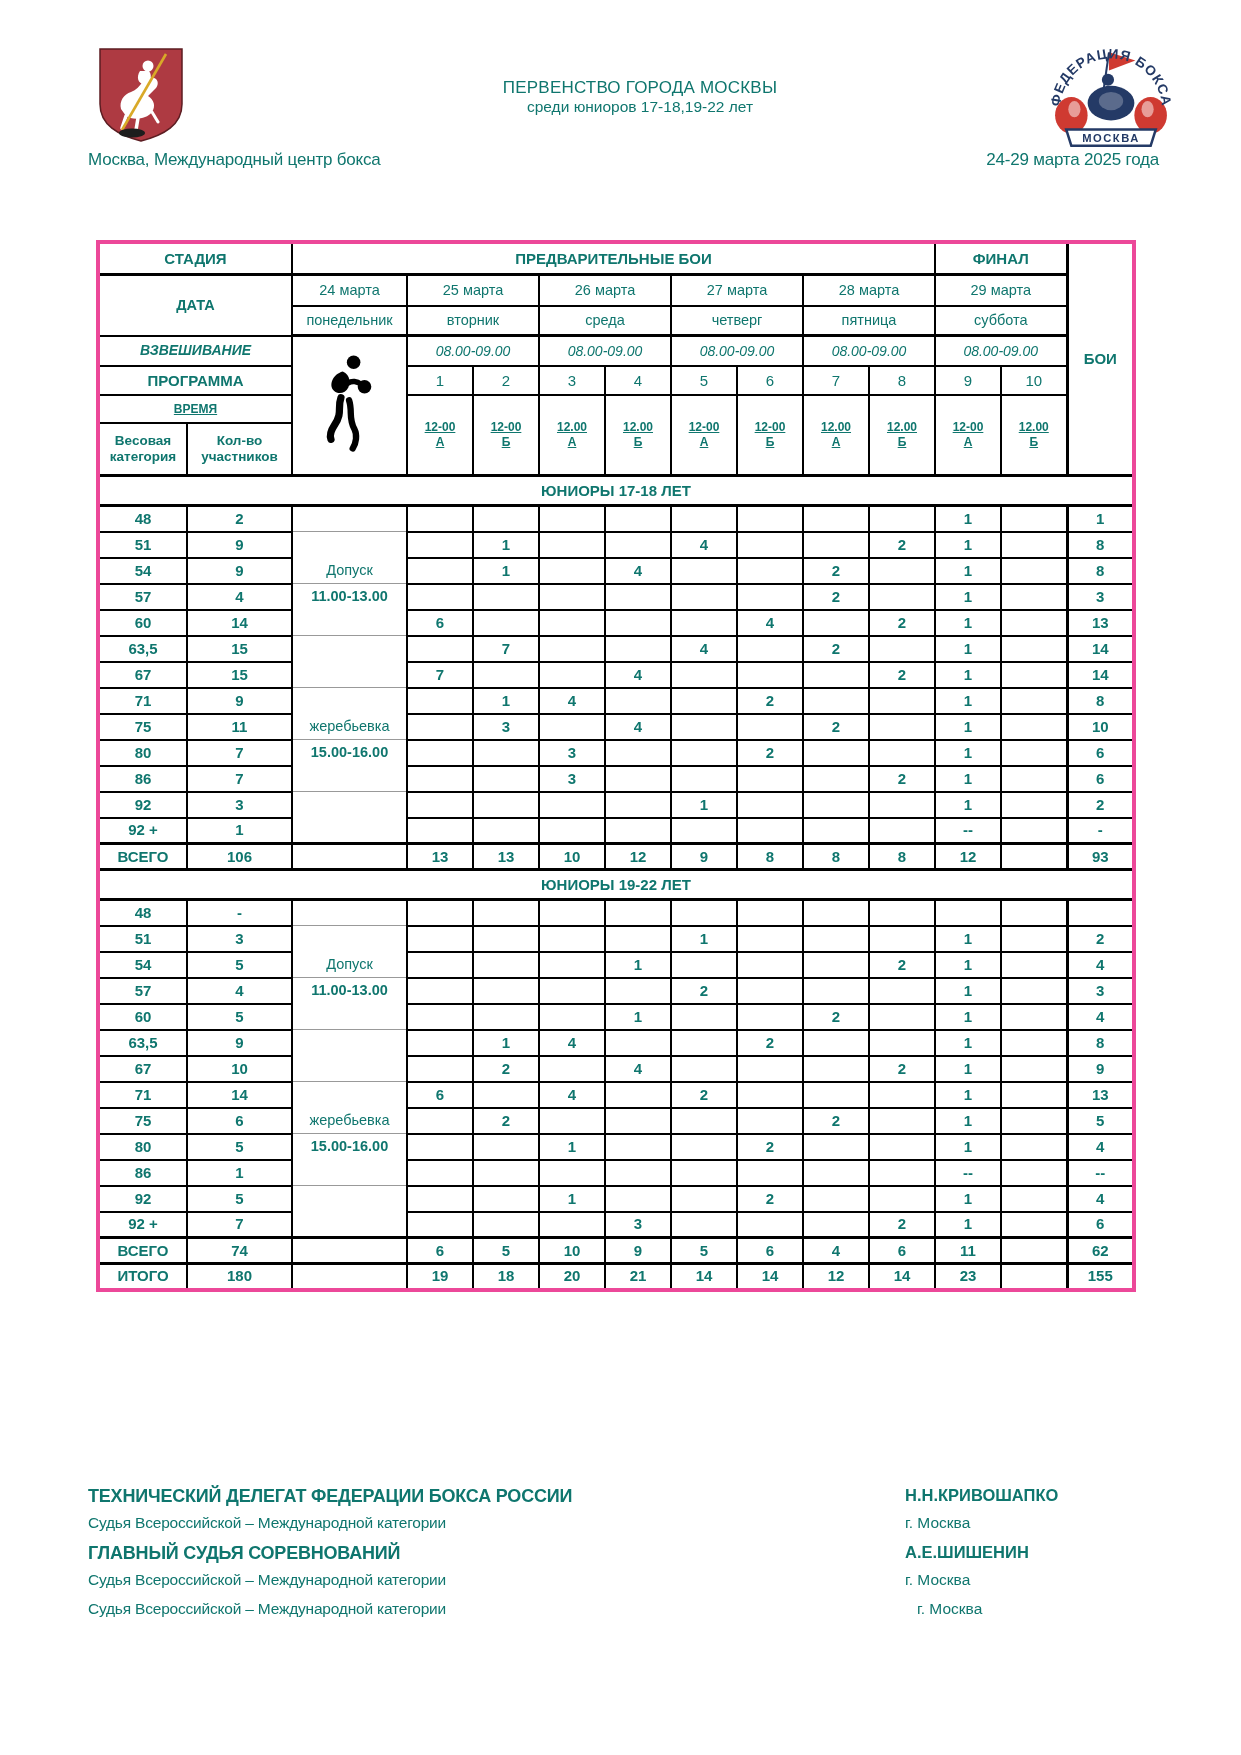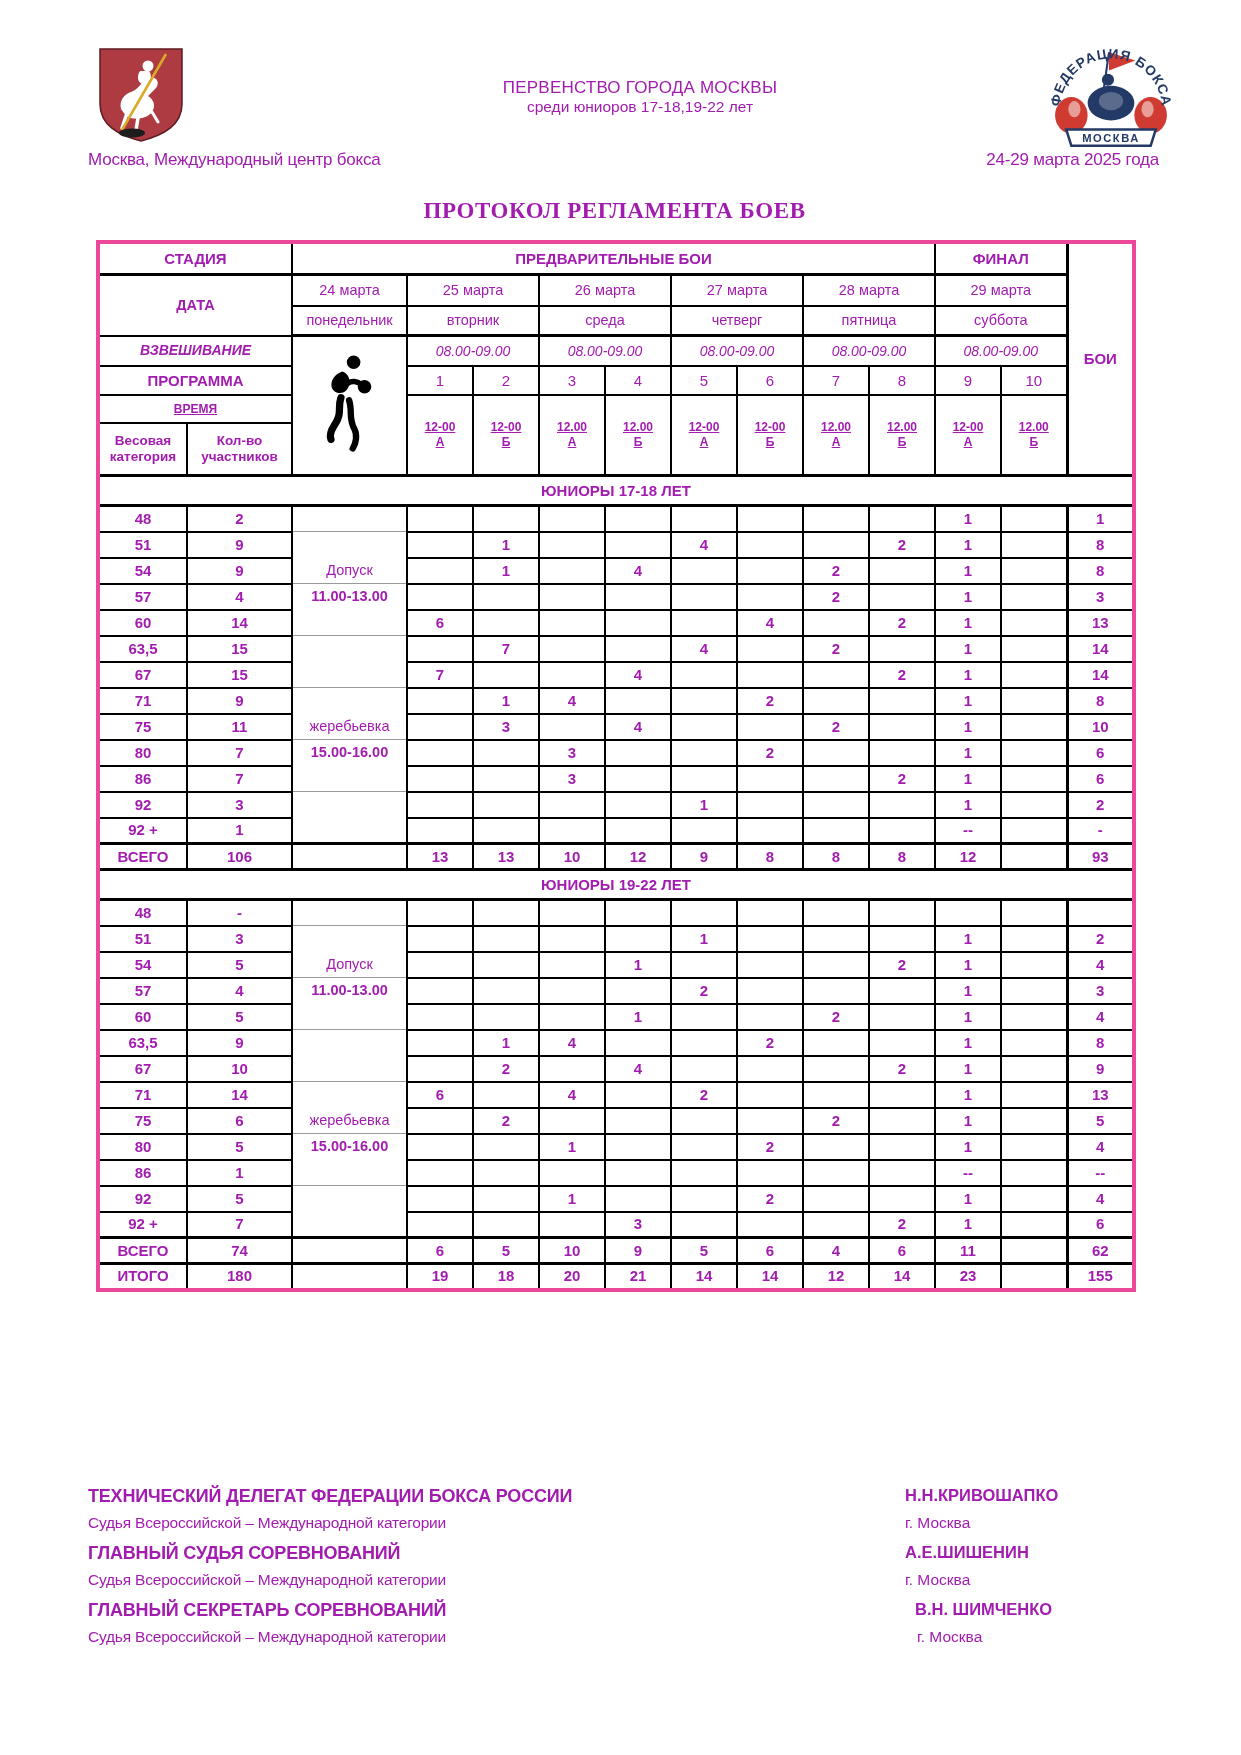--- a/index.html
+++ b/index.html
@@ -1,17 +1,17 @@
 <!DOCTYPE html>
 <html><head>
 <meta charset="utf-8">
 <style>
   html,body{margin:0;padding:0;background:#888;}
   .page{position:relative;width:1241px;height:1755px;background:#fff;margin:0 auto;
-        font-family:"Liberation Sans",sans-serif;color:#a21caf;overflow:hidden;}
+        font-family:"Liberation Sans",sans-serif;color:#0f766e;overflow:hidden;}
 
   
   .coat{position:absolute;left:95px;top:46px;width:92px;height:98px;}
   .fedlogo{position:absolute;left:1050px;top:42px;width:122px;height:108px;}
   .head-title{position:absolute;left:200px;top:78px;width:880px;text-align:center;}
   .ht1{font-size:17px;letter-spacing:.2px;}
   .ht2{font-size:15.5px;margin-top:0;}
   .venue{position:absolute;left:88px;top:150px;font-size:17px;letter-spacing:-.2px;}
   .daterange{position:absolute;right:82px;top:150px;font-size:17px;letter-spacing:-.2px;}
   .doc-title{position:absolute;left:96px;top:198px;width:1037px;text-align:center;
@@ -92,21 +92,20 @@
       <text font-family="Liberation Sans, sans-serif" font-size="13.5" font-weight="bold" fill="#243a66" letter-spacing="1">
         <textPath href="#arcT" startOffset="50%" text-anchor="middle">ФЕДЕРАЦИЯ БОКСА</textPath>
       </text>
       <path d="M16,86 L104,86 L99,102 L21,102 Z" fill="#fff" stroke="#243a66" stroke-width="2.5"></path>
       <text x="60" y="98" text-anchor="middle" font-family="Liberation Sans, sans-serif" font-size="11" font-weight="bold" fill="#243a66" letter-spacing="1.5">МОСКВА</text>
     </svg>
   </div>
 
   <div class="venue">Москва, Международный центр бокса</div>
   <div class="daterange">24-29  марта  2025 года</div>
-  <div class="doc-title">ПРОТОКОЛ РЕГЛАМЕНТА БОЕВ</div>
 
   <table class="reg">
     <colgroup>
       <col style="width:89px">
         <col style="width:105px">
         <col style="width:115px">
       <col style="width:66px">
         <col style="width:66px">
         <col style="width:66px">
         <col style="width:66px">
@@ -711,23 +710,19 @@
       <span class="off-city">г. Москва</span>
     </div>
     <div class="off-line">
       <span class="off-role">ГЛАВНЫЙ СУДЬЯ СОРЕВНОВАНИЙ</span>
       <span class="off-name">А.Е.ШИШЕНИН</span>
     </div>
     <div class="off-line">
       <span class="off-sub">Судья Всероссийской – Международной категории</span>
       <span class="off-city">г. Москва</span>
     </div>
-    <div class="off-line indent">
-      <span class="off-role">ГЛАВНЫЙ СЕКРЕТАРЬ СОРЕВНОВАНИЙ</span>
-      <span class="off-name">В.Н. ШИМЧЕНКО</span>
-    </div>
     <div class="off-line indent2">
       <span class="off-sub">Судья Всероссийской – Международной категории</span>
       <span class="off-city">г. Москва</span>
     </div>
   </div>
 
 </div>
 
 </body></html>

